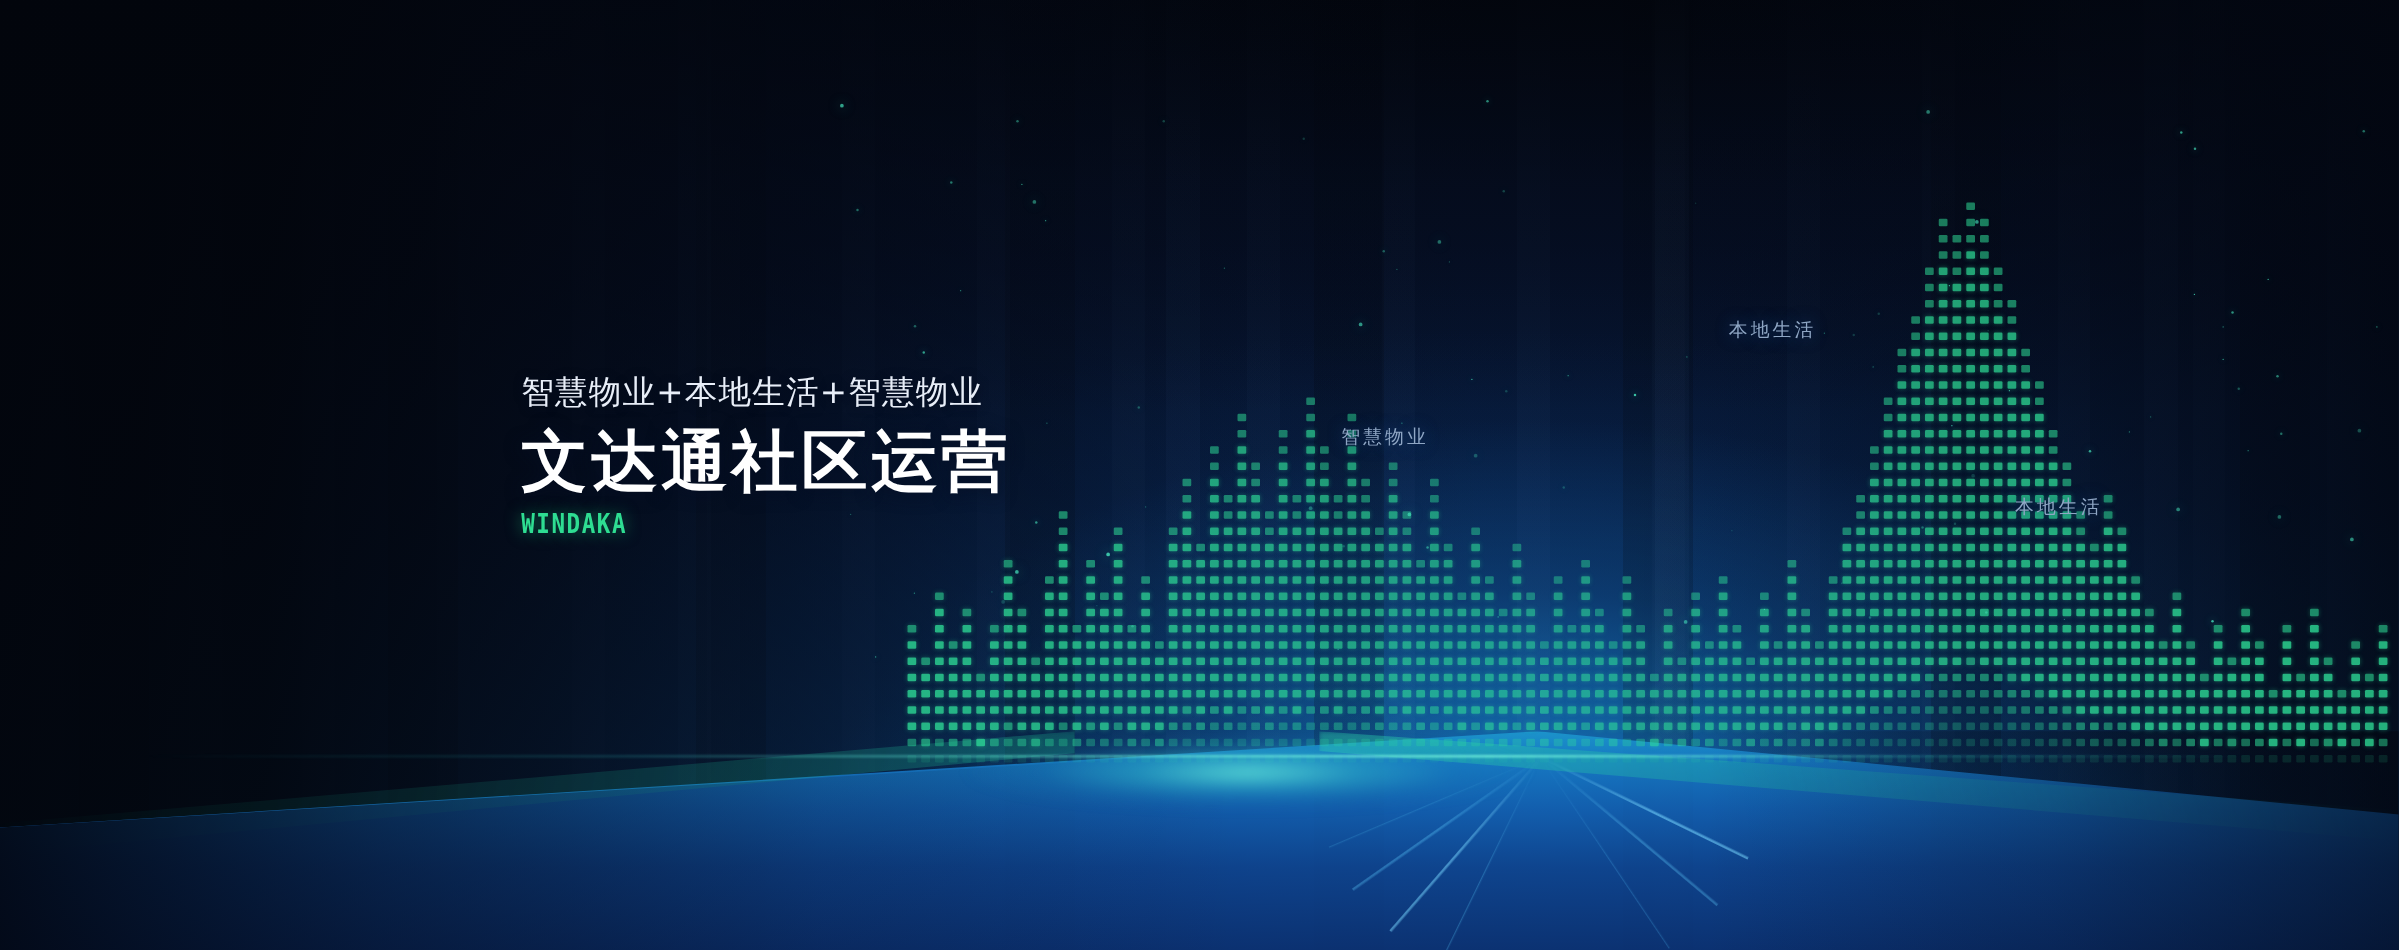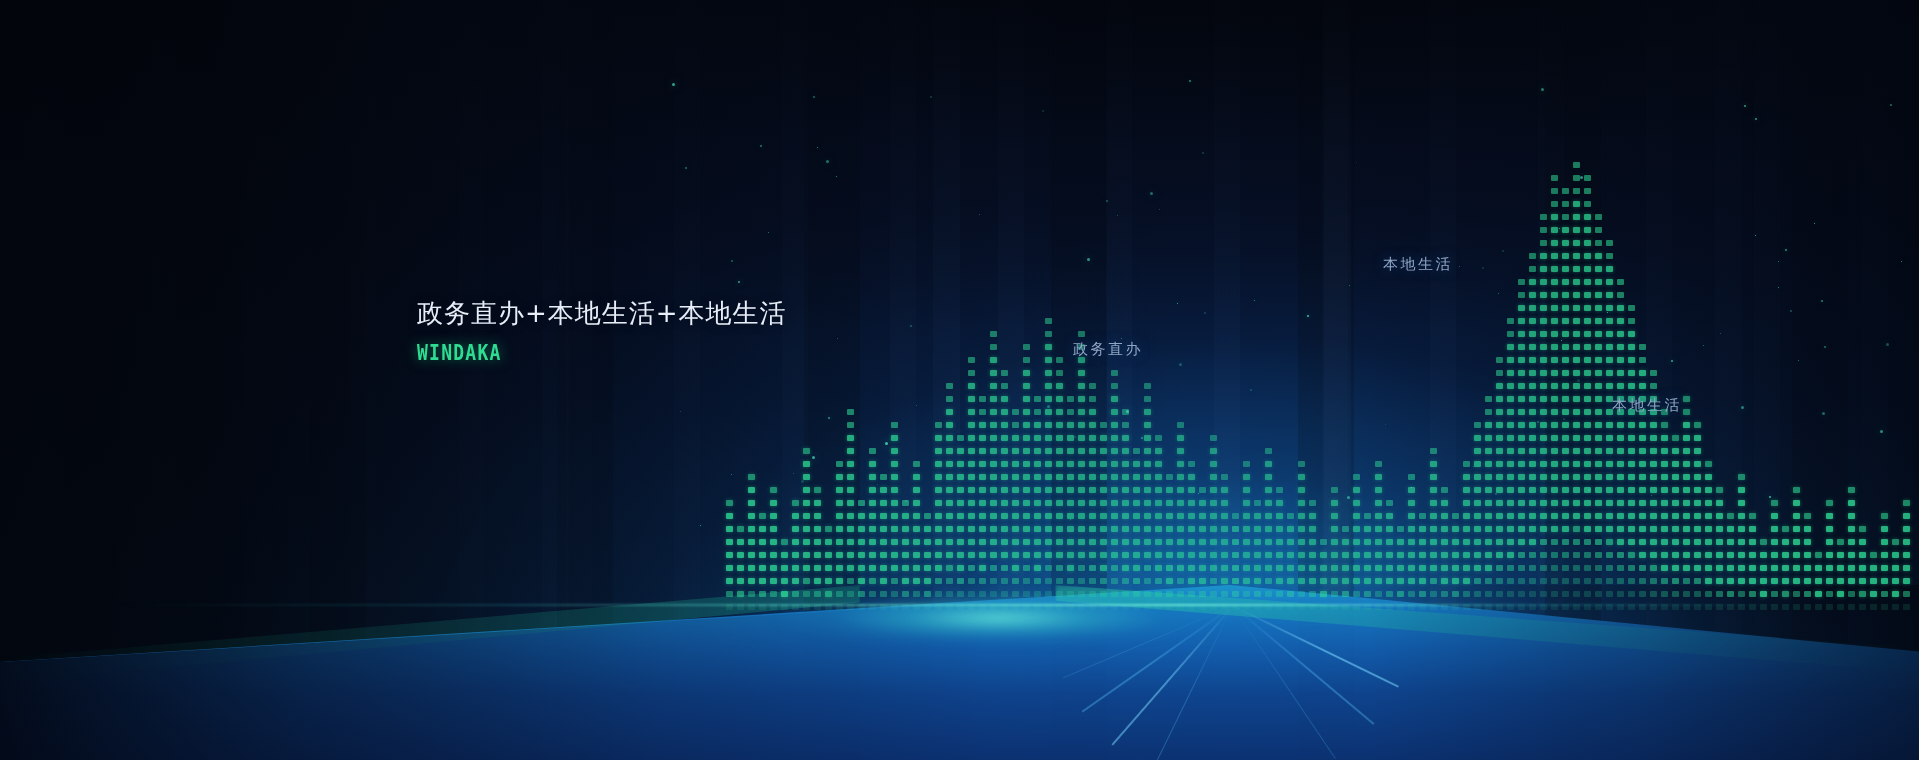--- a/index.html
+++ b/index.html
@@ -2021,22 +2021,23 @@
       <div class="spark" style="left: 1204px; top: 312px; width: 2px; height: 2px; background: rgba(70, 230, 190, 0.23); box-shadow: rgba(60, 220, 190, 0.18) 0px 0px 6px;"></div>
       <div class="spark" style="left: 826px; top: 160px; width: 3px; height: 3px; background: rgba(70, 230, 190, 0.47); box-shadow: rgba(60, 220, 190, 0.38) 0px 0px 9px;"></div>
       <div class="spark" style="left: 1588px; top: 489px; width: 2px; height: 2px; background: rgba(70, 230, 190, 0.44); box-shadow: rgba(60, 220, 190, 0.35) 0px 0px 6px;"></div>
       <div class="spark" style="left: 916px; top: 405px; width: 1.4px; height: 1.4px; background: rgba(70, 230, 190, 0.4); box-shadow: rgba(60, 220, 190, 0.32) 0px 0px 4px;"></div>
       <div class="spark" style="left: 793px; top: 473px; width: 1.4px; height: 1.4px; background: rgba(70, 230, 190, 0.37); box-shadow: rgba(60, 220, 190, 0.3) 0px 0px 4px;"></div>
       <div class="spark" style="left: 685px; top: 167px; width: 2px; height: 2px; background: rgba(70, 230, 190, 0.43); box-shadow: rgba(60, 220, 190, 0.34) 0px 0px 6px;"></div>
     </div>
 
   <div id="float-labels">
       <div class="float-label" style="left: 1383px; top: 255px;">本地生活</div>
-      <div class="float-label" style="left: 1073px; top: 340px;">政务直办</div>
+      <div class="float-label" style="left: 1073px; top: 340px;">智慧物业</div>
       <div class="float-label" style="left: 1612px; top: 396px;">本地生活</div>
     </div>
 
   <div class="headline">
-    <div class="sub-title">政务直办+本地生活+本地生活</div>
+    <div class="sub-title">智慧物业+本地生活+智慧物业</div>
+    <div class="main-title">文达通社区运营</div>
     <div class="brand">WINDAKA</div>
   </div>
 
 </div>
 
 </body></html>

